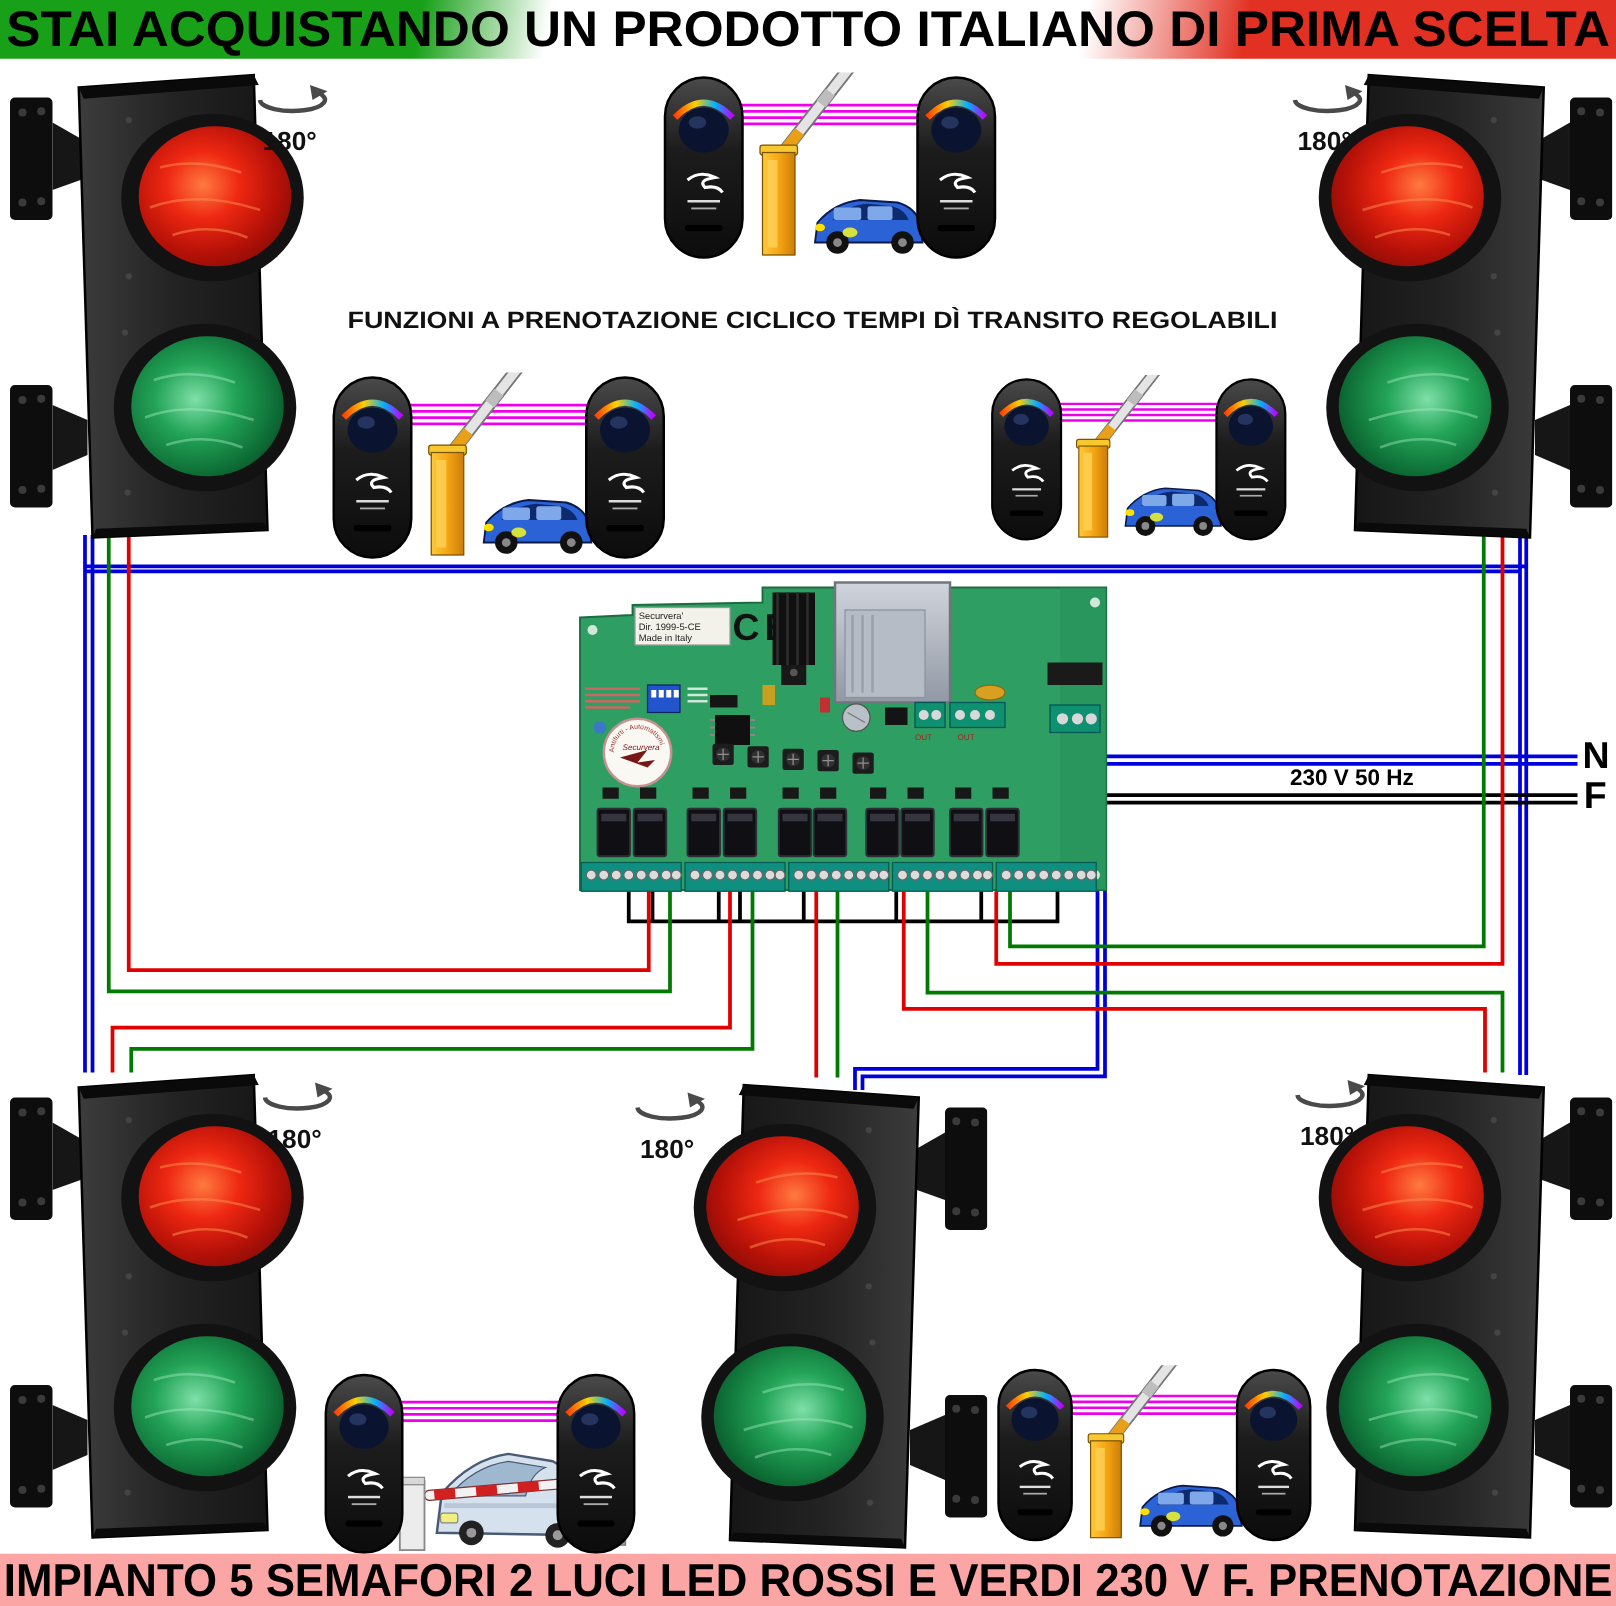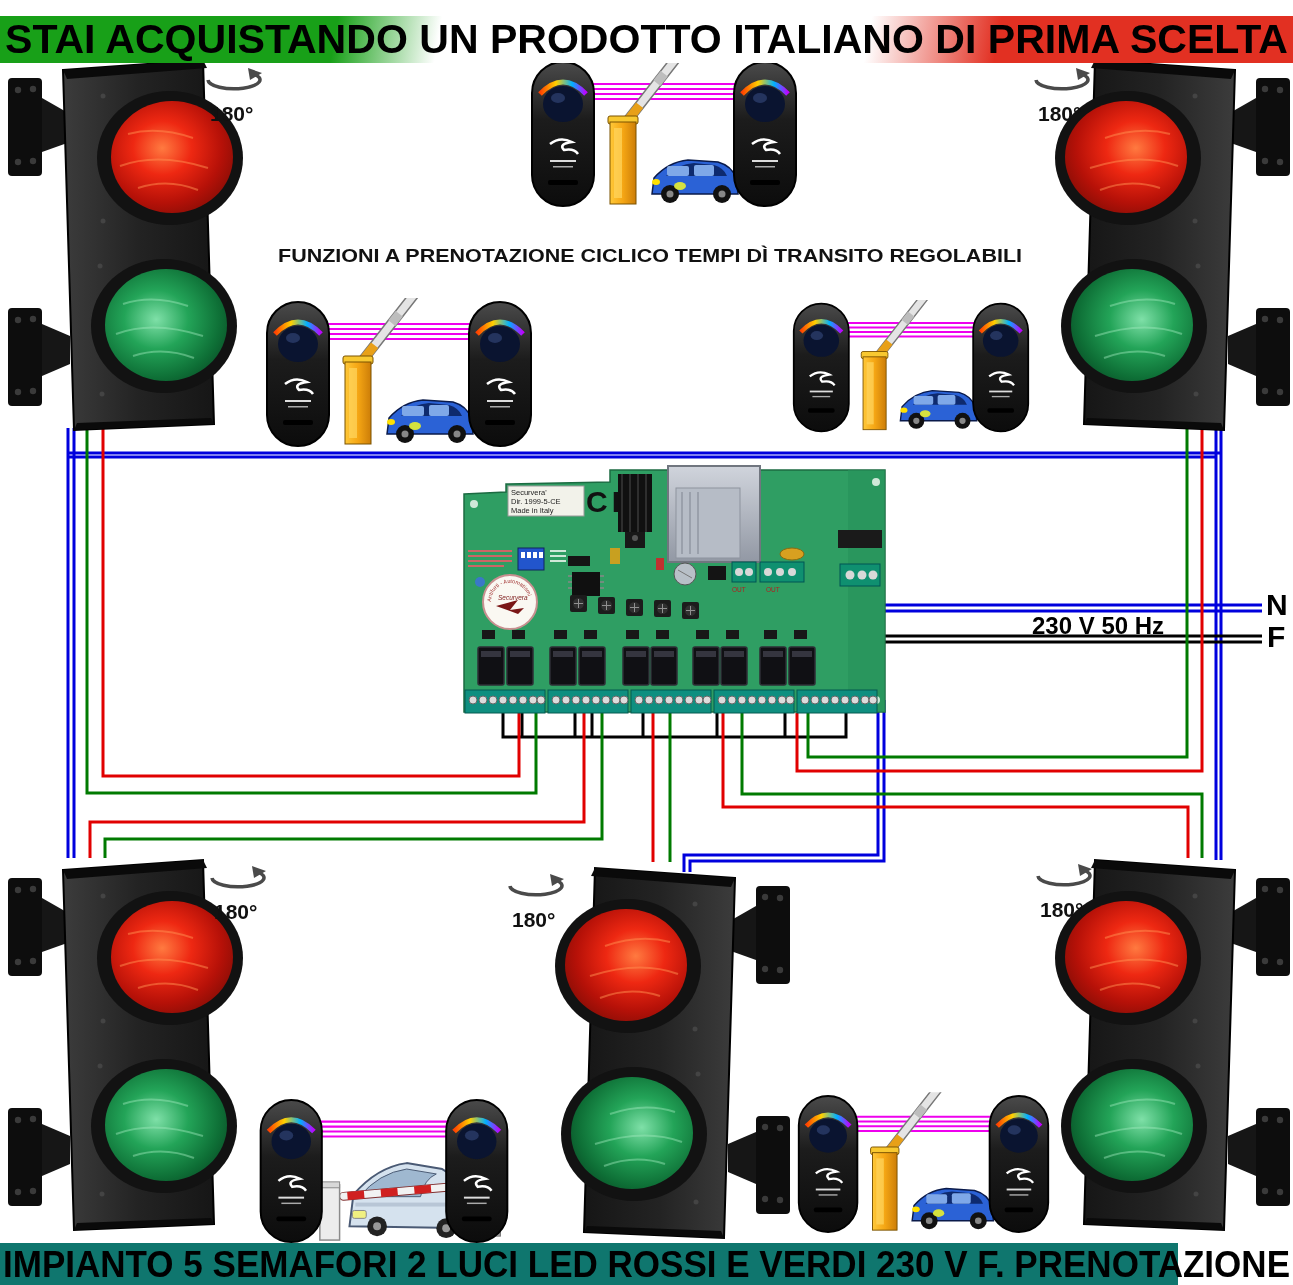--- a/index.html
+++ b/index.html
@@ -7,27 +7,27 @@
           font-family:"Liberation Sans", sans-serif;}
   .abs{position:absolute;}
   svg{display:block;}
   
   .w-red{stroke:var(--wire-red);stroke-width:3;fill:none}
   .w-grn{stroke:var(--wire-green);stroke-width:3;fill:none}
   .w-blu{stroke:var(--wire-blue);stroke-width:3;fill:none}
   .w-blk{stroke:var(--wire-black);stroke-width:3;fill:none}
   .beam{stroke:var(--beam-magenta);stroke-width:2.2;fill:none}
   #top-banner{left:0;top:0;width:1293px;height:47px;
-     background:linear-gradient(100deg,var(--flag-green) 0%,var(--flag-green) 26%,#ffffff 34%,#ffffff 67%,var(--flag-red) 77%,var(--flag-red) 100%);margin-top:16px;}
-  #footer-banner{left:0;top:1243px;width:1178px;height:42px;background:#0f766e;}
+     background:linear-gradient(100deg,var(--flag-green) 0%,var(--flag-green) 26%,#ffffff 34%,#ffffff 67%,var(--flag-red) 77%,var(--flag-red) 100%);}
+  #footer-banner{left:0;top:1243px;width:1293px;height:42px;background:#fca5a5;}
   .rot-label{font-weight:bold;font-size:21px;color:#111;margin-top:46px;}
   .rot{width:70px;height:40px;}
   .rot span{position:absolute;left:12px;top:0;}
   .rot svg{position:absolute;left:0;top:10px;}
-  #pwr-label{font-weight:bold;font-size:24px;color:#000;}
+  #pwr-label{font-weight:bold;font-size:18px;color:#000;}
   .nf{font-weight:bold;font-size:30px;color:#000;line-height:1;}
 </style>
 </head>
 <body>
 
 <div id="canvas">
 
   <svg width="0" height="0" style="position:absolute" aria-hidden="true">
     <defs>
       <linearGradient id="bodyGrad" x1="0" y1="0" x2="1" y2="0">

